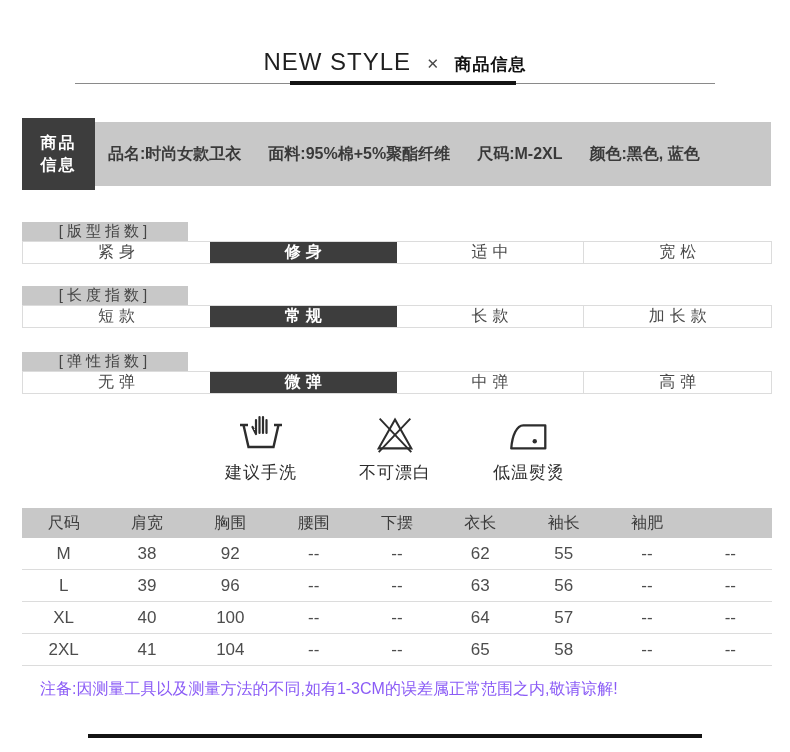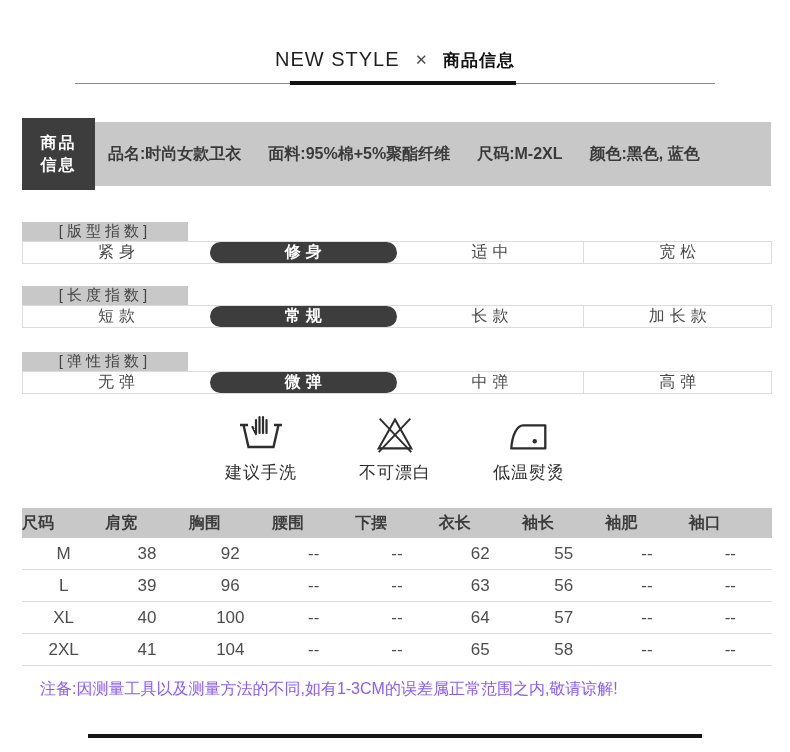--- a/index.html
+++ b/index.html
@@ -1,21 +1,21 @@
 <!DOCTYPE html>
 <html><head>
 <meta charset="utf-8">
 <style>
   html,body{margin:0;padding:0;background:#fff;}
   #page{position:relative;width:790px;height:752px;background:#ffffff;overflow:hidden;
         font-family:"Liberation Sans","DejaVu Sans",sans-serif;}
 
   
   .hdr{position:absolute;top:48px;left:0;width:790px;text-align:center;white-space:nowrap;}
-  .hdr .brand{font-size:20px;letter-spacing:1px;color:#1f1f1f;font-weight:400;}
+  .hdr .brand{font-size:24px;letter-spacing:1px;color:#1f1f1f;font-weight:400;}
   .hdr .x{font-size:15px;color:#4a4a4a;margin:0 11px;font-weight:300;vertical-align:1px;}
   .hdr .ttl{font-size:17px;color:#111;font-weight:700;letter-spacing:1px;}
   .divider-thin{position:absolute;top:83px;left:75px;width:640px;height:1px;background:#8a8a8a;}
   .divider-thick{position:absolute;top:81px;left:290px;width:226px;height:4px;background:#141414;}
 
   
   .badge{position:absolute;top:118px;left:22px;width:73px;height:72px;background:#3d3d3d;
          color:#fff;display:flex;flex-direction:column;align-items:center;justify-content:center;
          font-size:16px;font-weight:700;letter-spacing:2px;line-height:1.4;}
   .info-bar{position:absolute;top:122px;left:95px;width:676px;height:64px;background:#c8c8c8;
@@ -23,35 +23,35 @@
   .info-item{font-size:16px;font-weight:600;color:#3a3a3a;margin-right:27px;white-space:nowrap;}
 
   
   .ind-row{position:absolute;left:22px;width:750px;height:40px;display:flex;flex-direction:column;}
   .ind-label{width:166px;background:#c8c8c8;display:flex;align-items:center;justify-content:center;
              font-size:15px;letter-spacing:4px;color:#454545;font-weight:500;}
   .ind-opts{flex:1;display:flex;border:1px solid #dcdcdc;box-sizing:border-box;}
   .opt{flex:1;display:flex;align-items:center;justify-content:center;box-sizing:border-box;
        font-size:16px;color:#4a4a4a;letter-spacing:5px;text-indent:5px;}
   .opt + .opt{border-left:1px solid #dcdcdc;}
-  .opt.selected{background:#3d3d3d;color:#fff;font-weight:700;border-left:none;border-radius:12px;}
+  .opt.selected{background:#3d3d3d;color:#fff;font-weight:700;border-left:none;}
   .opt.selected + .opt{border-left:none;}
 
   
   .care{position:absolute;top:408px;left:0;width:790px;display:flex;justify-content:center;
         gap:34px;}
   .care-item{display:flex;flex-direction:column;align-items:center;width:100px;}
   .care-icon{height:48px;display:flex;align-items:flex-end;}
   .care-icon svg{display:block;}
   .care-label{margin-top:5px;font-size:17px;color:#2d2d2d;font-weight:500;letter-spacing:1px;white-space:nowrap;}
 
   
   .size-table{position:absolute;top:508px;left:22px;width:750px;}
   .st-header{display:grid;grid-template-columns:repeat(9,1fr);background:#c8c8c8;height:30px;
-             line-height:30px;font-size:16px;color:#3c3c3c;text-align:left;font-weight:700;}
+             line-height:30px;font-size:16px;color:#3c3c3c;text-align:center;font-weight:400;}
   .st-row{display:grid;grid-template-columns:repeat(9,1fr);height:32px;line-height:31px;
           text-align:center;font-size:17px;color:#4d4d4d;border-bottom:1px solid #dcdcdc;
           box-sizing:border-box;}
 
   
   .note{position:absolute;top:679px;left:40px;font-size:16px;color:#8b5cf6;font-weight:500;white-space:nowrap;}
   .bottom-bar{position:absolute;top:734px;left:88px;width:614px;height:4px;background:#141414;}
 </style>
 </head>
 <body>
@@ -144,21 +144,20 @@
   <div class="size-table">
     <div class="st-header">
       <span>尺码</span>
       <span>肩宽</span>
       <span>胸围</span>
       <span>腰围</span>
       <span>下摆</span>
       <span>衣长</span>
       <span>袖长</span>
       <span>袖肥</span>
-      <span>袖口</span>
     </div>
     <div class="st-row">
       <span>M</span>
       <span>38</span>
       <span>92</span>
       <span>--</span>
       <span>--</span>
       <span>62</span>
       <span>55</span>
       <span>--</span>

